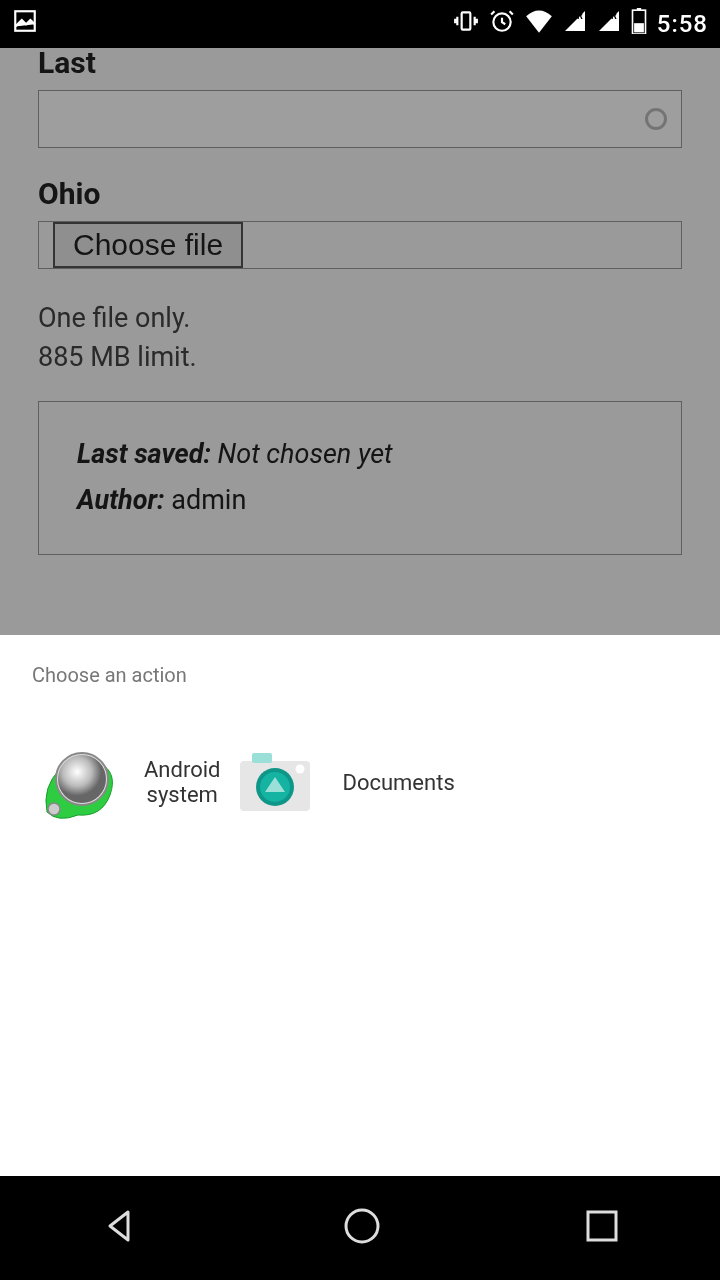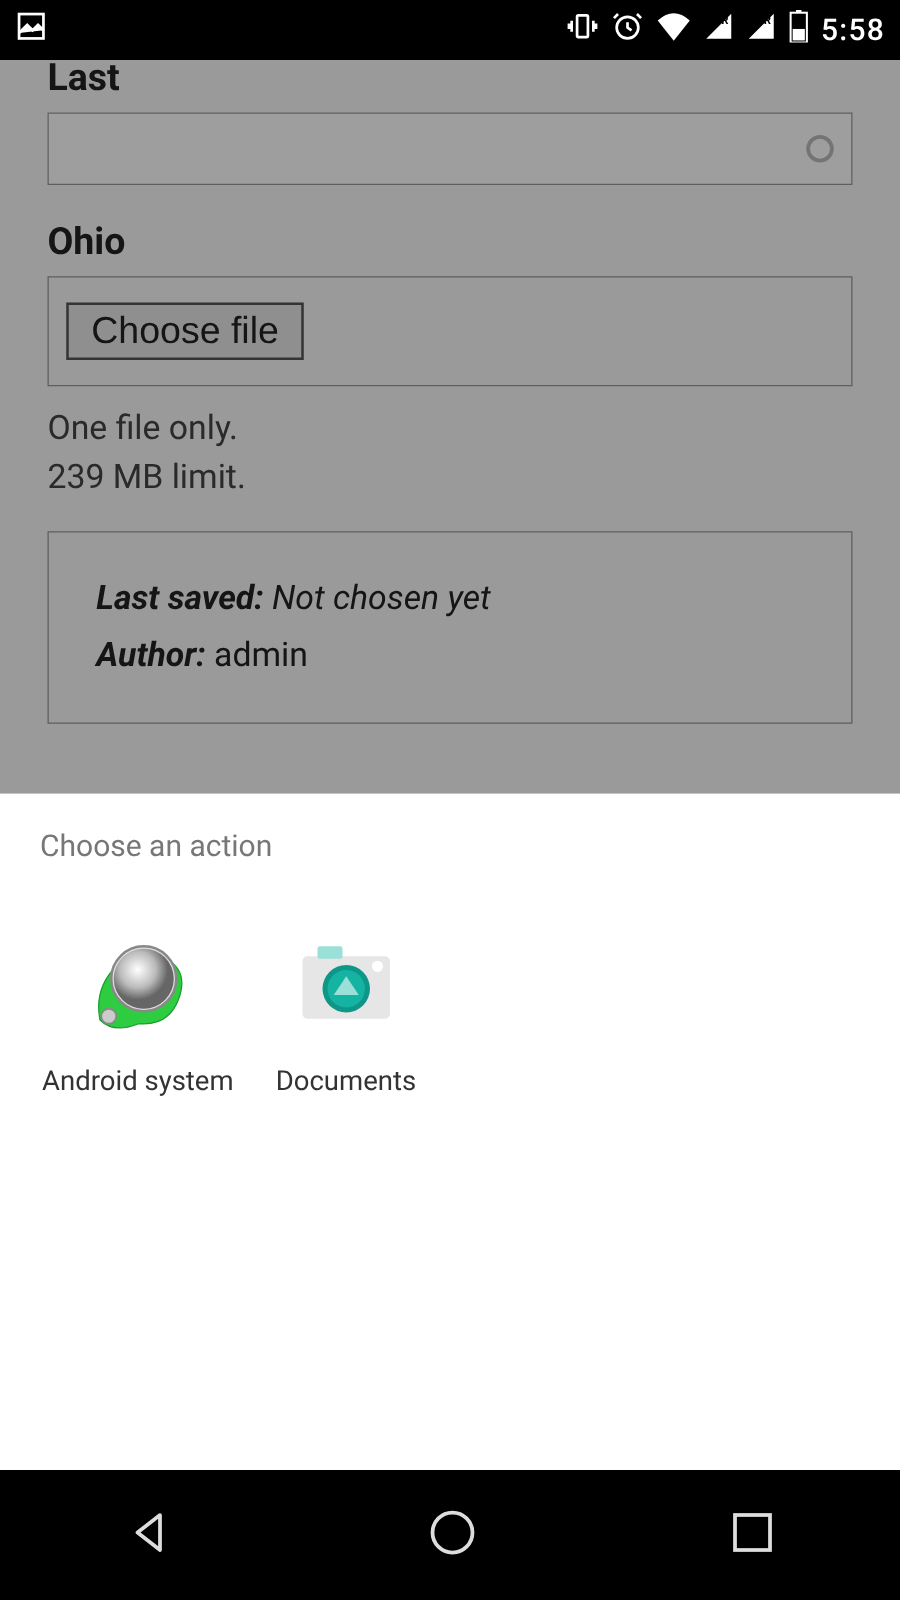--- a/index.html
+++ b/index.html
@@ -15,34 +15,34 @@
   .bg-form { position: absolute; top: 48px; left: 0; right: 0; bottom: 0; background: #f8f8f8; padding: 0 38px; color: #333; }
   .dimmer { position: absolute; top: 48px; left: 0; right: 0; height: 587px; background: rgba(0,0,0,0.38); }
   
   .field-label { font-size: 30px; font-weight: 700; color: #222; margin-bottom: 10px; }
   .tags-label { margin-top: -3px; }
   .tags-input { width: 100%; height: 58px; border: 1px solid #999; background: #fff; position: relative; }
   .tags-spinner { position: absolute; right: 14px; top: 50%; transform: translateY(-50%); width: 22px; height: 22px; border: 3px solid #bbb; border-radius: 50%; }
   .helper-text { font-size: 27px; color: #444; line-height: 1.45; margin-top: 12px; }
   
   .image-label { margin-top: 28px; }
-  .file-picker { width: 100%; border: 1px solid #999; padding: 20px 14px; display: flex; align-items: center; gap: 0; }
+  .file-picker { width: 100%; border: 1px solid #999; padding: 0 14px; display: flex; align-items: center; gap: 0; }
   .choose-btn { border: 2px solid #555; background: #e7e7e7; padding: 4px 18px; font-size: 30px; color: #222; }
   .no-file { font-size: 30px; color: #666; }
-  .file-help { font-size: 27px; color: #444; margin-top: 14px; line-height: 1.45; }
+  .file-help { font-size: 27px; color: #444; margin-top: 30px; line-height: 1.45; }
   
   .info-box { border: 1px solid #999; margin-top: 24px; padding: 30px 38px; }
   .info-line { font-size: 27px; font-style: italic; color: #222; line-height: 1.7; }
   .info-key { font-weight: 700; }
   
   
   .sheet { position: absolute; top: 635px; left: 0; right: 0; bottom: 104px; background: #fff; padding: 28px 32px; }
-  .sheet-title { font-size: 24px; color: #777; margin-bottom: 40px; }
+  .sheet-title { font-size: 20px; color: #777; margin-bottom: 40px; }
   .action-grid { display: grid; grid-template-columns: repeat(4, 1fr); gap: 20px 10px; }
-  .action-item { display: flex; flex-direction: column; align-items: center; gap: 22px; cursor: pointer; padding: 10px 0 40px; }
+  .action-item { display: flex; align-items: center; gap: 22px; cursor: pointer; padding: 10px 0 40px; }
   .action-icon { width: 90px; height: 90px; display: flex; align-items: center; justify-content: center; }
   .action-label { font-size: 22px; color: #333; text-align: center; }
   
   
   .nav-bar { position: absolute; bottom: 0; left: 0; right: 0; height: 104px; background: #000; display: flex; align-items: center; justify-content: space-around; }
   .nav-btn { color: #ddd; cursor: pointer; }
 </style>
 </head>
 <body>
 
@@ -100,21 +100,21 @@
   <div class="field-label tags-label">Last</div>
   <div class="tags-input">
     <div class="tags-spinner"></div>
   </div>
 
   <div class="field-label image-label">Ohio</div>
   <div class="file-picker">
     <button class="choose-btn">Choose file</button>
   </div>
   <div class="file-help">One file only.</div>
-  <div class="file-help" style="margin-top:0">239 MB limit.</div>
+  <div class="file-help" style="margin-top:0">885 MB limit.</div>
 
   <div class="info-box">
     <div class="info-line">
       <span class="info-key">Last saved:</span><span> Not chosen yet</span>
     </div>
     <div class="info-line">
       <span class="info-key">Author:</span><span style="font-style:normal"> admin</span>
     </div>
   </div>
 </div>

